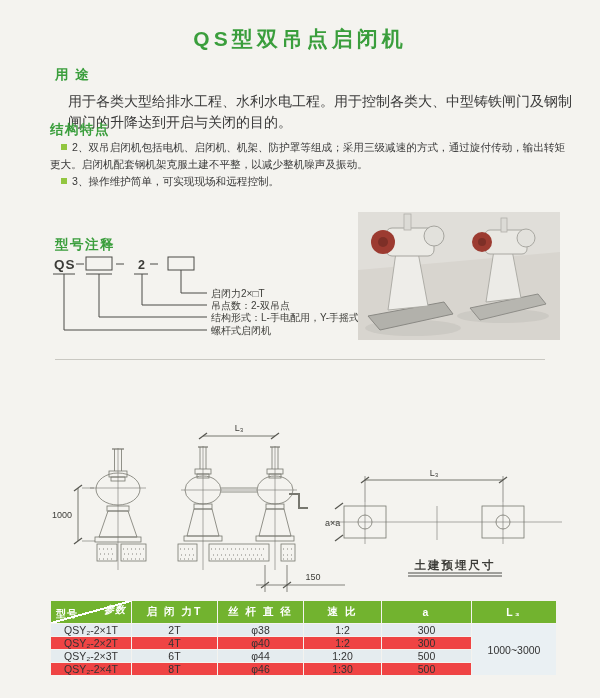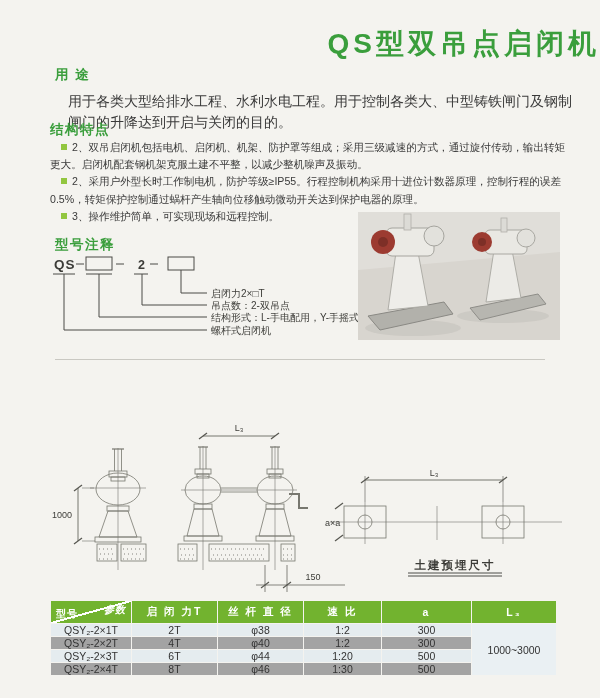--- a/index.html
+++ b/index.html
@@ -7,22 +7,22 @@
     --table-header-green:#72b32f;
     --bullet-green:#92c63f;
     --page-bg:#f4f3ef;
   }
   html,body{margin:0;padding:0;}
   .page{
     position:relative;width:600px;height:698px;background:var(--page-bg);
     font-family:"Liberation Sans","DejaVu Sans",sans-serif;overflow:hidden;color:#3c3c3c;
   }
   .page-title{
-    position:absolute;top:25px;left:0;right:0;margin:0;text-align:right;
-    font-size:28px;font-weight:bold;color:var(--heading-green);letter-spacing:4px;
+    position:absolute;top:25px;left:0;right:0;margin:0;text-align:center;
+    font-size:21px;font-weight:bold;color:var(--heading-green);letter-spacing:4px;
   }
   .sec-heading{
     position:absolute;margin:0;font-size:13.5px;font-weight:bold;
     color:var(--heading-green);letter-spacing:1.5px;
   }
   #usage-heading{left:55px;top:66px;text-align:right;}
   #usage-body{
     position:absolute;left:68px;top:91px;width:505px;margin:0;
     font-size:14px;line-height:1.5;color:#3a3a3a;
   }
@@ -44,21 +44,21 @@
   #tech-drawing{position:absolute;left:0;top:418px;}
   .spec-table{
     position:absolute;left:50px;top:600px;width:500px;table-layout:fixed;
     border-collapse:separate;border-spacing:1px;font-size:10.5px;
   }
   .spec-table th{
     background:var(--table-header-green);color:#fff;font-weight:bold;
     height:22px;letter-spacing:2px;font-size:10.5px;padding:0;
   }
   .spec-table td{
-    background:#a3a3a3;height:12px;text-align:center;color:#333;padding:0;font-size:10.5px;
+    background:#ef4444;height:12px;text-align:center;color:#333;padding:0;font-size:10.5px;
   }
   .spec-table tr:nth-child(even) td{background:#e5ecef;}
   td.merged{background:#eaf0f3 !important;}
   th.corner{
     position:relative;padding:0;
     background:
       linear-gradient(to bottom right,
         var(--table-header-green) calc(50% - 1px),
         #ffffff calc(50% - 1px) calc(50% + 1px),
         var(--table-header-green) calc(50% + 1px));
@@ -73,21 +73,20 @@
 <div class="page">
 
   <h1 class="page-title">QS型双吊点启闭机</h1>
 
   <h2 class="sec-heading" id="usage-heading">用  途</h2>
   <p id="usage-body">用于各类大型给排水工程、水利水电工程。用于控制各类大、中型铸铁闸门及钢制闸门的升降达到开启与关闭的目的。</p>
 
   <h2 class="sec-heading" id="features-heading">结构特点</h2>
   <div class="features">
     <p><span class="sq"></span><span>2、双吊启闭机包括电机、启闭机、机架、防护罩等组成；采用三级减速的方式，通过旋付传动，输出转矩更大。启闭机配套钢机架克服土建不平整，以减少整机噪声及振动。</span></p>
-    <p><span class="sq"></span><span>2、采用户外型长时工作制电机，防护等级≥IP55。行程控制机构采用十进位计数器原理，控制行程的误差0.5%，转矩保护控制通过蜗杆产生轴向位移触动微动开关达到保护电器的原理。</span></p>
     <p><span class="sq"></span><span>3、操作维护简单，可实现现场和远程控制。</span></p>
   </div>
 
   <h2 class="sec-heading" id="model-heading">型号注释</h2>
 
   <svg id="model-diagram" width="310" height="95" viewBox="0 0 310 95">
     <g stroke="#4a4a46" stroke-width="1" fill="none">
       <line x1="26" y1="15" x2="34" y2="15"></line>
       <rect x="36" y="8" width="26" height="13"></rect>
       <line x1="66" y1="15" x2="74" y2="15"></line>

